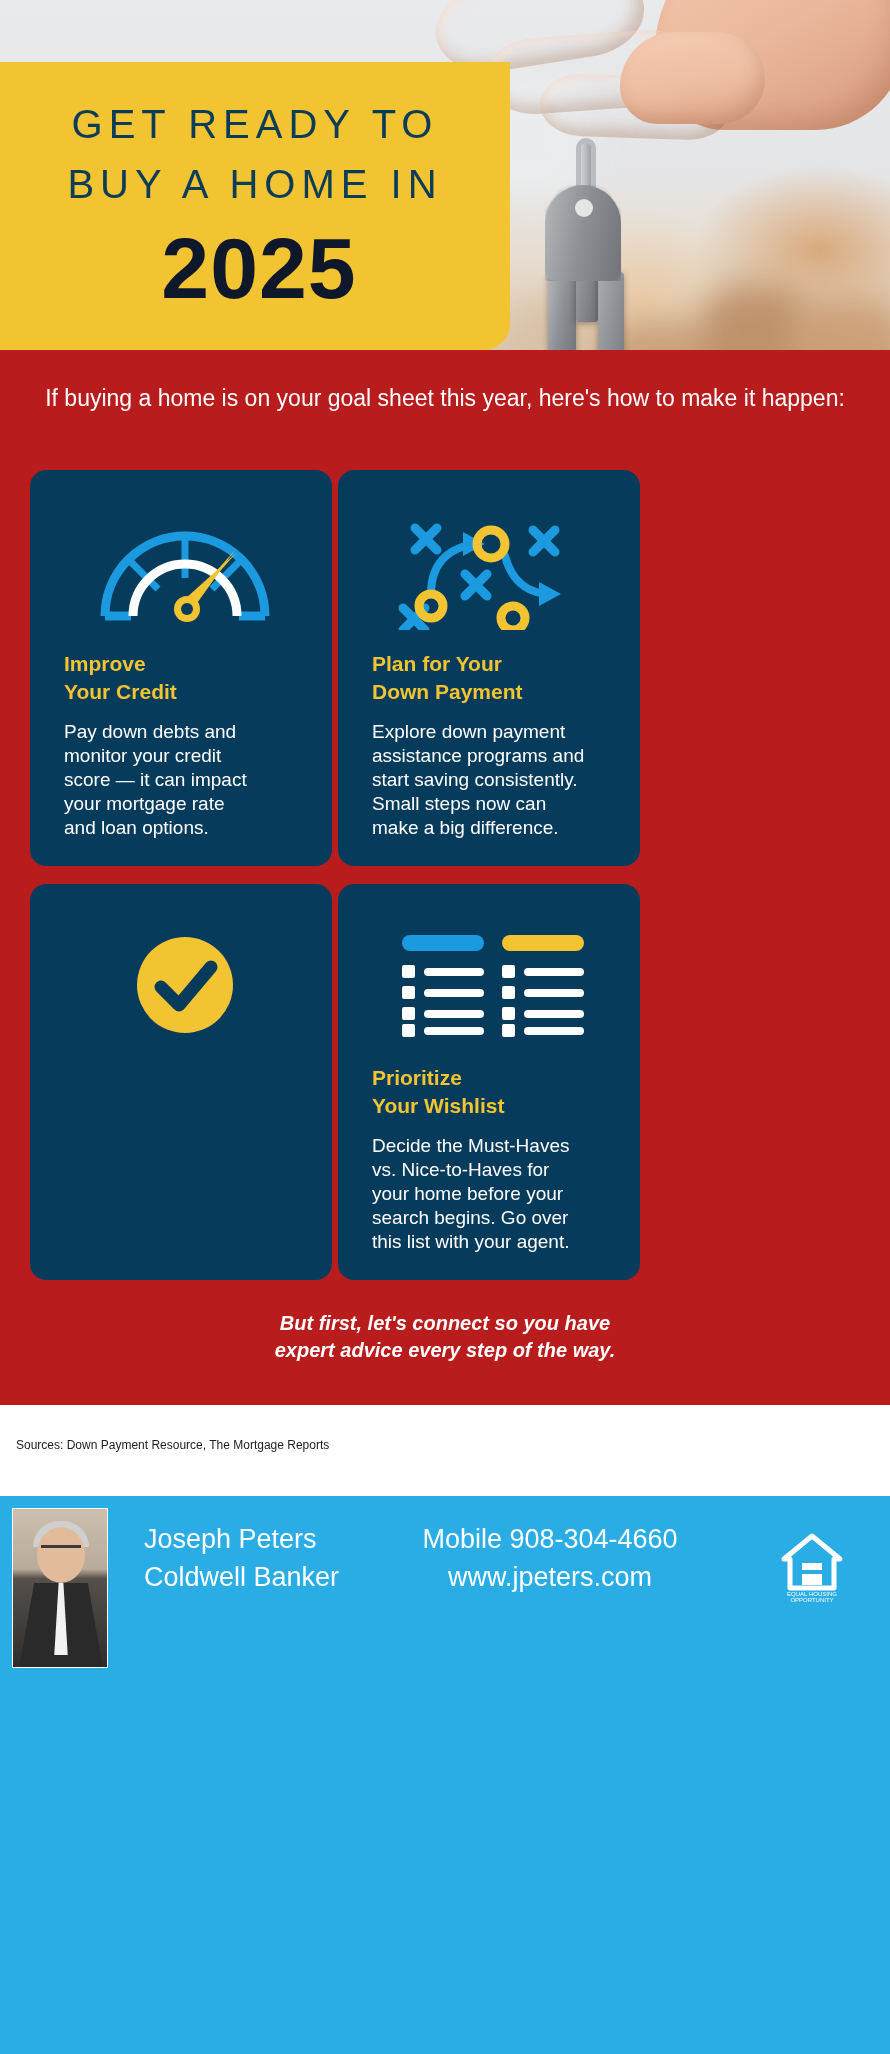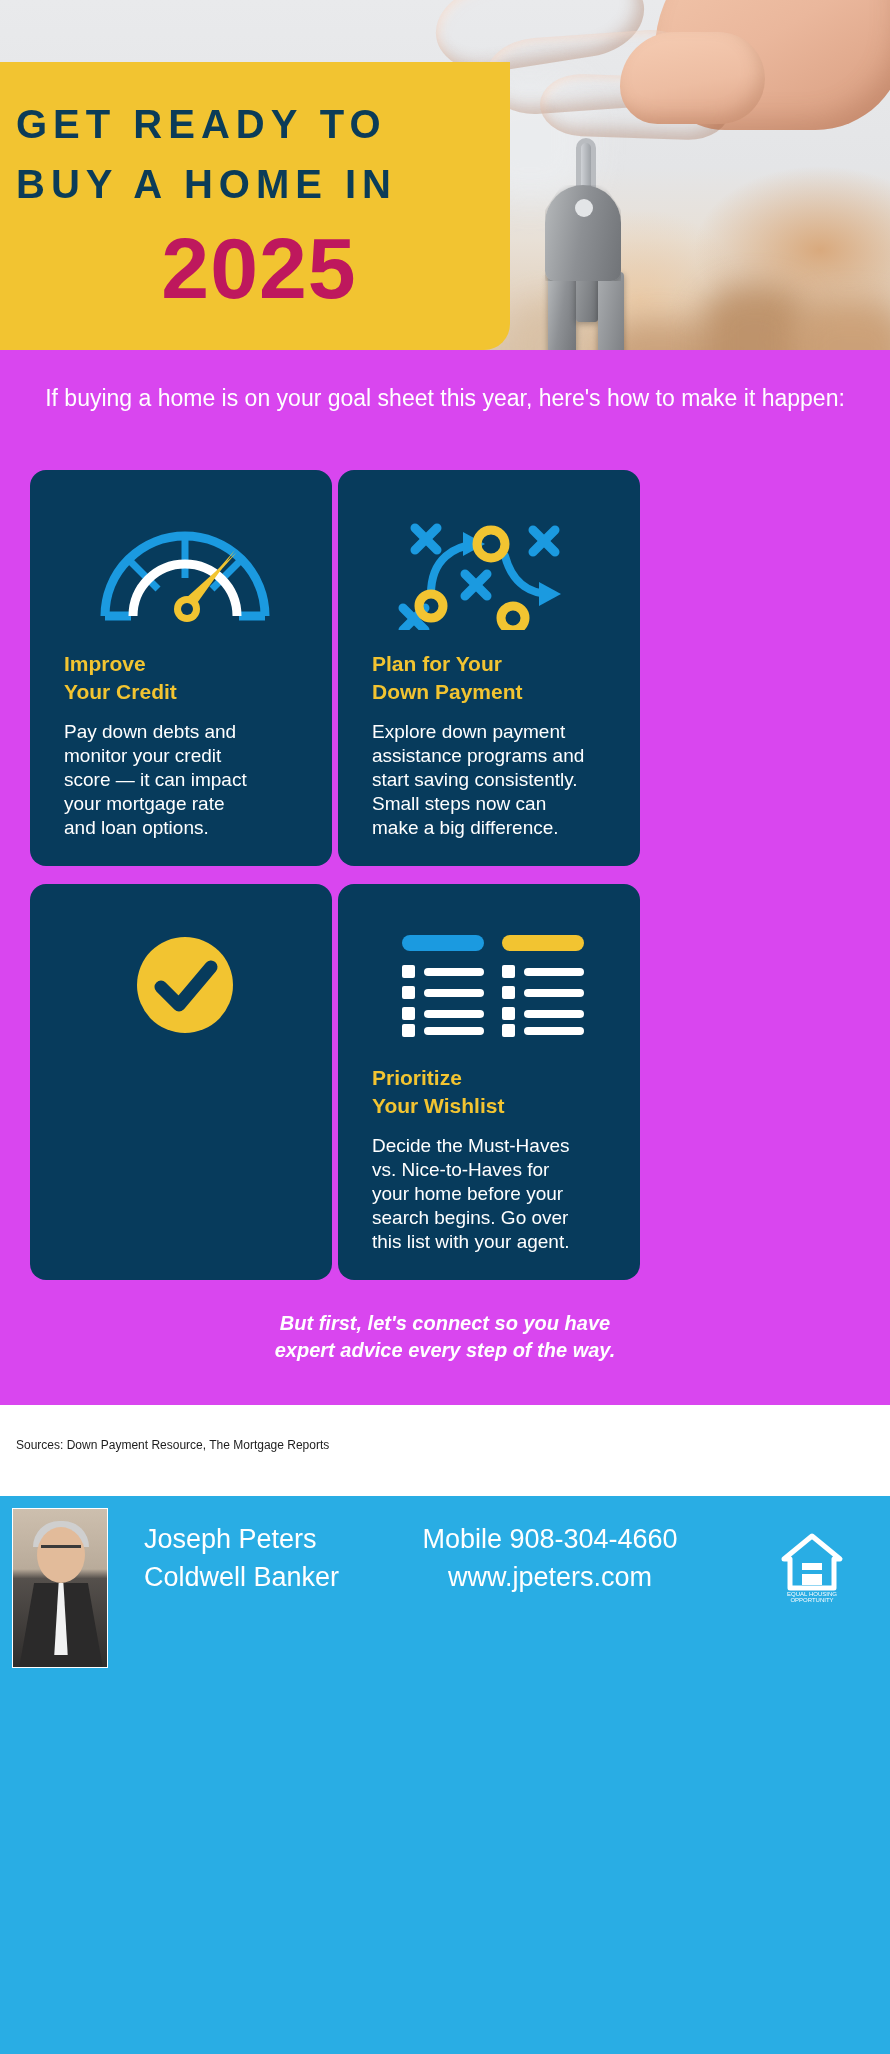--- a/index.html
+++ b/index.html
@@ -124,43 +124,43 @@
     position: absolute;
     left: 0; top: 62px;
     width: 510px; height: 288px;
     background: #f2c431;
     border-bottom-right-radius: 26px;
     z-index: 5;
     padding-top: 32px;
   }
   .title-line {
     color: #0b3c58;
+    text-align: center;
     font-size: 40px;
-    font-weight: 700;
+    font-weight: 400;
     letter-spacing: 6px;
     line-height: 60px;
-    padding-left: 16px;
   }
   .title-year {
-    color: #be185d;
+    color: #0f172a;
     text-align: center;
     font-size: 86px;
     font-weight: 800;
     letter-spacing: 1px;
     line-height: 104px;
     margin-top: 2px;
     padding-left: 8px;
   }
 
   
   .body-blue {
     position: absolute;
     left: 0; top: 350px;
     width: 890px; height: 1055px;
-    background: #d946ef;
+    background: #b91c1c;
   }
   .subtitle {
     position: absolute;
     left: 0; top: 33px;
     width: 890px;
     text-align: center;
     color: #ffffff;
     font-size: 23px;
     font-weight: 400;
     line-height: 30px;

